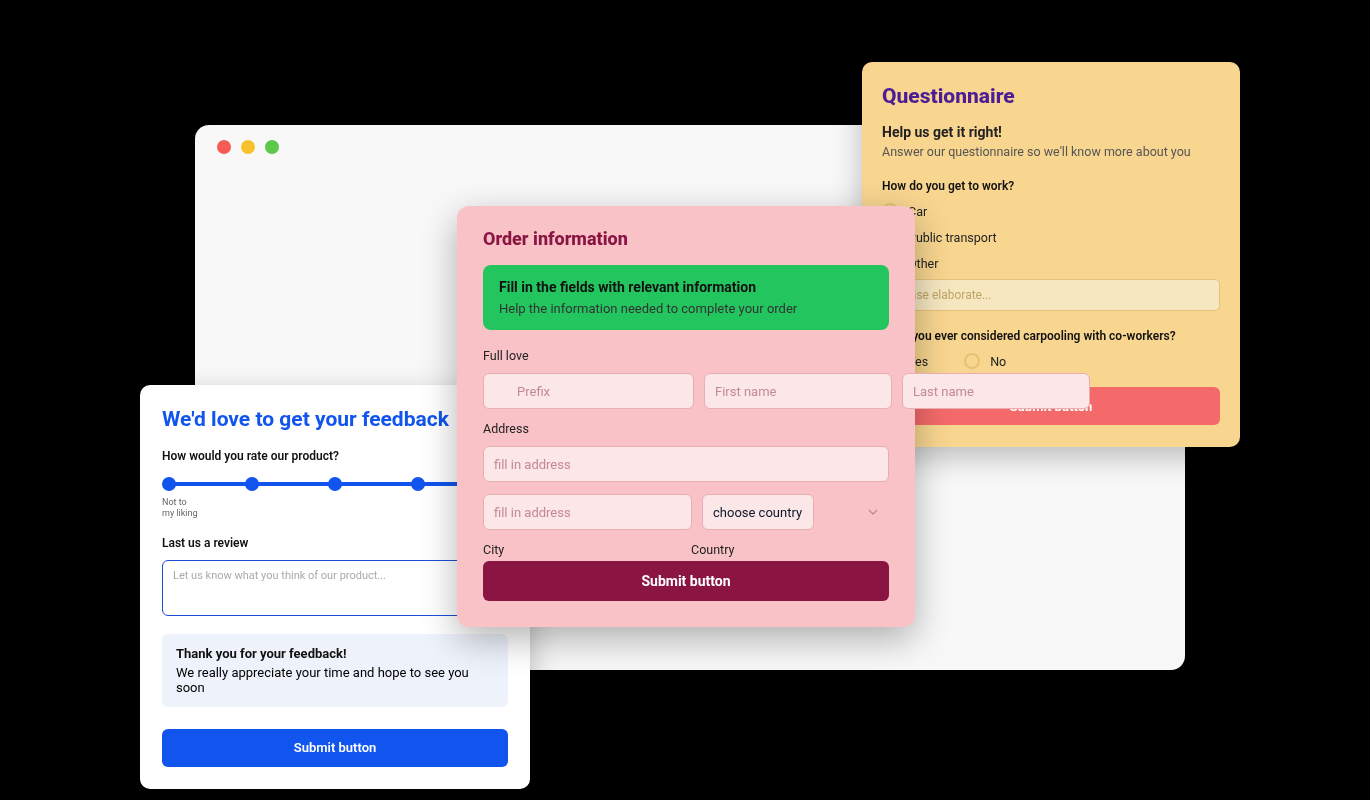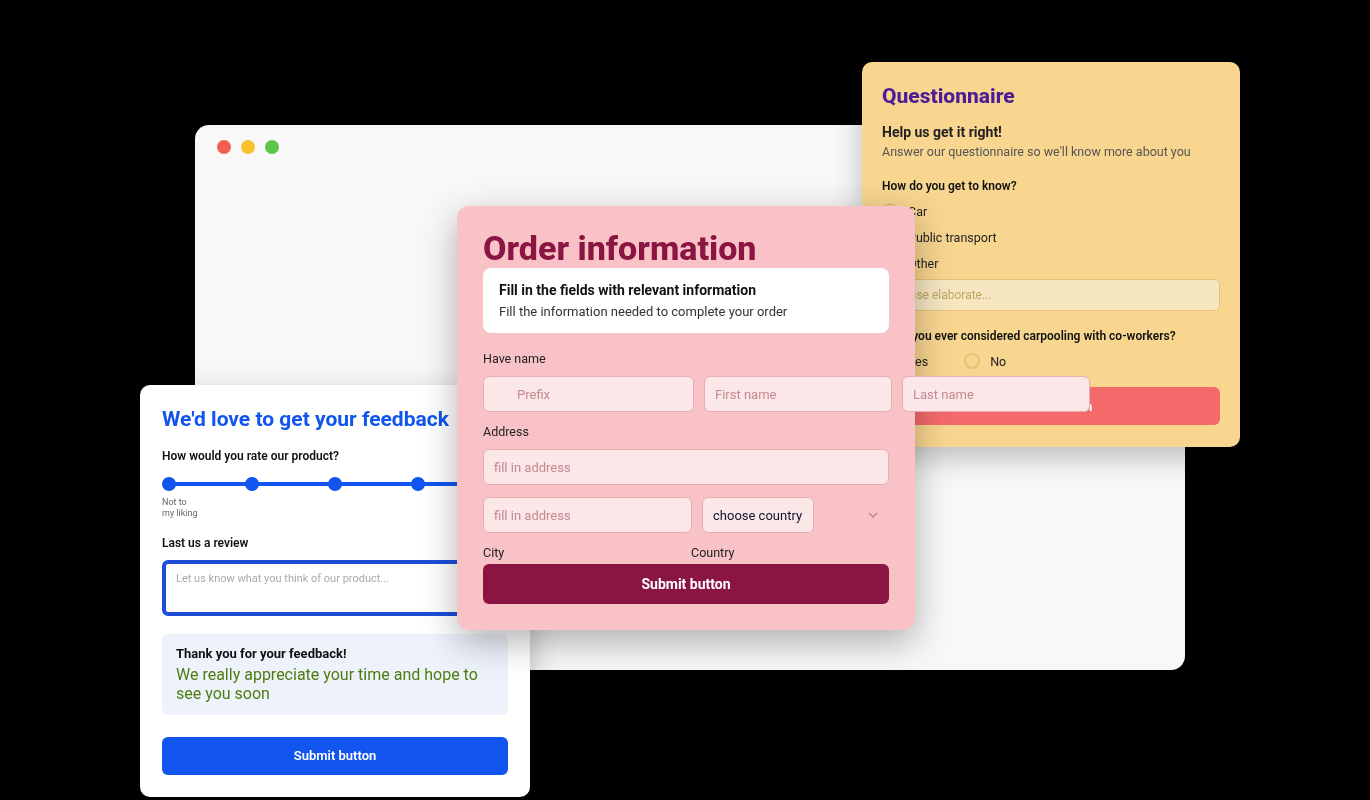--- a/index.html
+++ b/index.html
@@ -42,48 +42,48 @@
 }
 .slider-track {
   position: absolute; left: 4px; right: 4px; top: 5px; height: 4px; background: #1155ee; border-radius: 2px;
 }
 .slider-dot {
   position: absolute; top: 0; width: 14px; height: 14px; background: #1155ee; border-radius: 50%;
 }
 .slider-label { font-size: 9px; color: #666; line-height: 1.25; margin-bottom: 16px; }
 .feedback-rev { font-size: 12px; font-weight: 600; color: #111; margin-bottom: 10px; }
 .feedback-textarea {
-  width: 100%; height: 56px; border: 4px solid #1d4ed8; border-radius: 6px;
+  width: 100%; height: 56px; border: 1px solid #1d4ed8; border-radius: 6px;
   padding: 8px 10px; font-size: 11px; color: #333; resize: none;
   margin-bottom: 14px;
 }
 .feedback-textarea::placeholder { color: #aaa; }
 .thankyou {
   background: #eef2fb; border-radius: 6px; padding: 12px 14px; margin-bottom: 22px;
 }
 .thankyou-title { font-size: 13px; font-weight: 700; color: #111; margin-bottom: 4px; }
-.thankyou-sub { font-size: 16px; color: #4d7c0f; }
+.thankyou-sub { font-size: 13px; color: #000000; }
 .feedback-submit {
   width: 100%; height: 38px; border: none; background: #1155ee; color: #fff;
   font-size: 13px; font-weight: 600; border-radius: 6px; cursor: pointer;
 }
 
 
 .order {
   position: absolute;
   left: 457px; top: 206px;
   width: 458px;
   background: #f8c2c6;
   border-radius: 12px;
   padding: 22px 26px 26px;
   box-shadow: 0 12px 36px rgba(0,0,0,0.3);
 }
-.order-title { color: #8a1442; font-size: 34px; font-weight: 800; }
+.order-title { color: #8a1442; font-size: 18px; font-weight: 800; margin-bottom: 16px; }
 .order-box {
-  background: #ffffff; border-radius: 8px; padding: 14px 16px; margin-bottom: 18px;
+  background: #22c55e; border-radius: 8px; padding: 14px 16px; margin-bottom: 18px;
 }
 .order-box-title { font-size: 14px; font-weight: 700; color: #111; margin-bottom: 6px; }
 .order-box-sub { font-size: 13px; color: #333; }
 .order-label { font-size: 12.5px; color: #222; margin-bottom: 10px; }
 .order-row { display: flex; gap: 10px; margin-bottom: 12px; }
 .order-input {
   flex: 1; height: 36px; border: 1px solid #e8aeb2; background: #fbe6e8; border-radius: 6px;
   padding: 0 10px; font-size: 13px; color: #333;
 }
 .order-input::placeholder { color: #c48a92; }
@@ -141,21 +141,21 @@
     <span class="dot yellow"></span>
     <span class="dot green"></span>
   </div>
 </div>
 
 <div class="quest">
   <div class="quest-title">Questionnaire</div>
   <div class="quest-sub">Help us get it right!</div>
   <div class="quest-desc">Answer our questionnaire so we'll know more about you</div>
 
-  <div class="quest-q">How do you get to know?</div>
+  <div class="quest-q">How do you get to work?</div>
 
   <div class="radio-row">
     <span class="radio-circ"></span>
     <span class="radio-label">Car</span>
   </div>
   <div class="radio-row">
     <span class="radio-circ"></span>
     <span class="radio-label">Public transport</span>
   </div>
   <div class="radio-row" style="margin-bottom:4px">
@@ -203,24 +203,24 @@
   </div>
 
   <button class="feedback-submit">Submit button</button>
 </div>
 
 <div class="order">
   <div class="order-title">Order information</div>
 
   <div class="order-box">
     <div class="order-box-title">Fill in the fields with relevant information</div>
-    <div class="order-box-sub">Fill the information needed to complete your order</div>
-  </div>
-
-  <div class="order-label">Have name</div>
+    <div class="order-box-sub">Help the information needed to complete your order</div>
+  </div>
+
+  <div class="order-label">Full love</div>
   <div class="order-row">
     <input class="order-input prefix" placeholder="Prefix" style="">
     <input class="order-input" placeholder="First name" style="">
     <input class="order-input" placeholder="Last name" style="">
   </div>
 
   <div class="order-label">Address</div>
   <div class="order-row">
     <input class="order-input" placeholder="fill in address" style="">
   </div>

